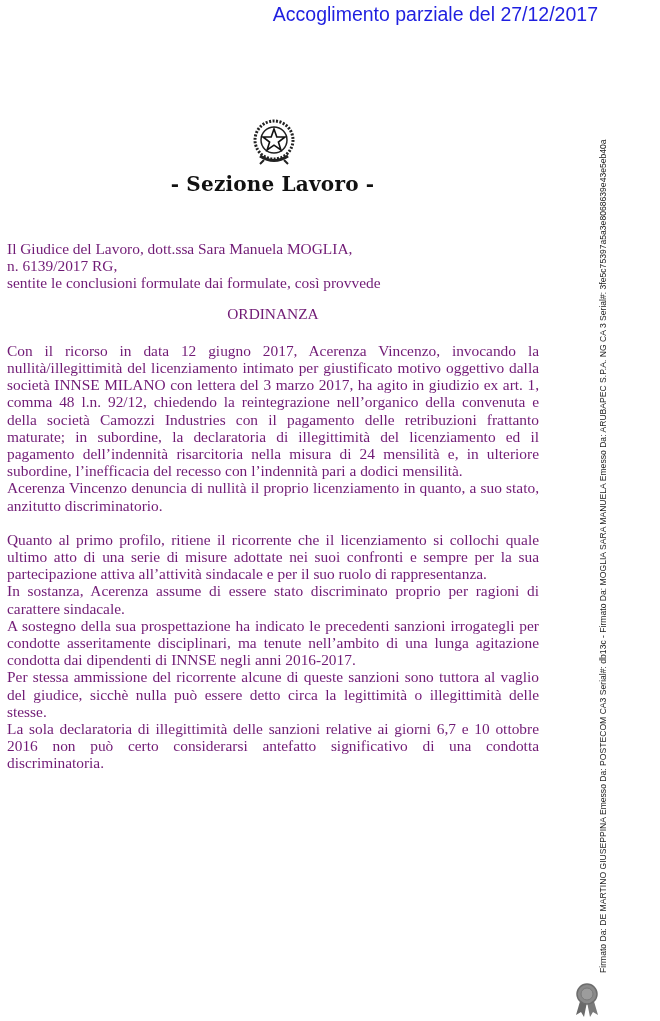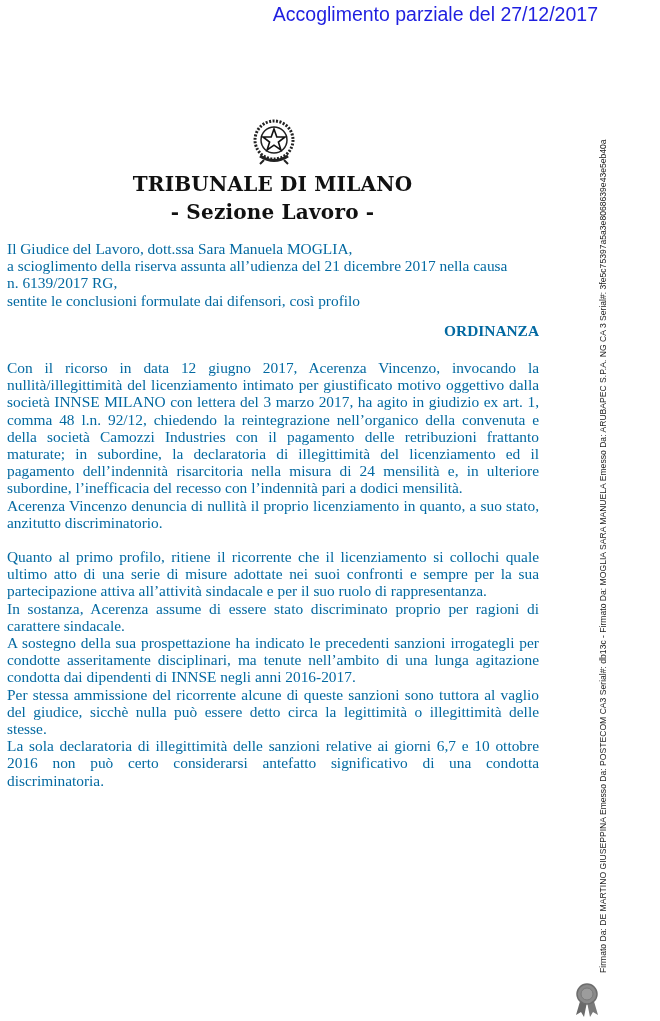--- a/index.html
+++ b/index.html
@@ -13,25 +13,25 @@
   }
   .emblem { position: absolute; left: 252px; top: 118px; width: 44px; height: 48px; }
   .title {
     position: absolute; left: 0; width: 545px; text-align: center; top: 170px;
     font-family: "DejaVu Serif", serif; font-weight: bold; font-size: 20px; line-height: 28px; color:#111;
     letter-spacing: 0.2px;
   }
   .title .l1 { font-size: 20px; }
   .content {
     position: absolute; left: 7px; top: 240px; width: 532px;
-    font-family: "Liberation Serif", serif; font-size: 15.4px; line-height: 17.2px; color: #0369a1;
+    font-family: "Liberation Serif", serif; font-size: 15.4px; line-height: 17.2px; color: #701a75;
   }
   .content p { margin: 0; }
   .justify { text-align: justify; text-align-last: left; }
-  .heading-center { text-align: right; margin: 13px 0 20px 0 !important; font-weight: bold; }
+  .heading-center { text-align: center; margin: 13px 0 20px 0 !important; }
   .gap { height: 17px; }
   .sig-vertical {
     position: absolute; left: 598px; top: 973px; transform-origin: 0 0; transform: rotate(-90deg);
     white-space: nowrap; font-family: "Liberation Sans", sans-serif; font-size: 8.6px; color: #222;
     width: 835px; letter-spacing: 0px;
   }
   .ribbon { position: absolute; left: 572px; top: 982px; width: 30px; height: 36px; }
 </style>
 </head>
 <body>
@@ -44,29 +44,27 @@
   <svg viewBox="0 0 44 48" width="44" height="48">
     <ellipse cx="22" cy="22" rx="19" ry="19" fill="none" stroke="#222" stroke-width="3" stroke-dasharray="2 1.5"></ellipse>
     <circle cx="22" cy="22" r="13" fill="#fff" stroke="#222" stroke-width="1.5"></circle>
     <polygon points="22,11 24.8,19 33,19 26.4,24 28.9,32 22,27.2 15.1,32 17.6,24 11,19 19.2,19" fill="#fff" stroke="#111" stroke-width="1.6"></polygon>
     <path d="M8 38 Q22 47 36 38" fill="none" stroke="#222" stroke-width="3"></path>
     <path d="M12 42 L8 46 M32 42 L36 46" stroke="#222" stroke-width="2"></path>
   </svg>
 </div>
 
 <div class="title">
-  <div class="l1">TRIBUNALE DI MILANO</div>
   <div class="l2">- Sezione Lavoro -</div>
 </div>
 
 <div class="content">
   <p>Il Giudice del Lavoro, dott.ssa Sara Manuela MOGLIA,</p>
-  <p>a scioglimento della riserva assunta all’udienza del 21 dicembre 2017 nella causa</p>
   <p>n. 6139/2017 RG,</p>
-  <p>sentite le conclusioni formulate dai difensori, così profilo</p>
+  <p>sentite le conclusioni formulate dai formulate, così provvede</p>
   <p class="heading-center">ORDINANZA</p>
 
   <p class="justify">Con il ricorso in data 12 giugno 2017, Acerenza Vincenzo,  invocando la nullità/illegittimità del licenziamento intimato per giustificato motivo oggettivo dalla società INNSE MILANO con lettera del 3 marzo 2017, ha agito in giudizio ex art. 1, comma 48 l.n. 92/12, chiedendo la reintegrazione nell’organico della convenuta e della società Camozzi Industries con il pagamento delle retribuzioni frattanto maturate; in subordine, la declaratoria di illegittimità del licenziamento ed il pagamento dell’indennità risarcitoria nella misura di 24 mensilità e, in ulteriore subordine, l’inefficacia del recesso con l’indennità pari a dodici mensilità.</p>
   <p class="justify">Acerenza Vincenzo denuncia di nullità il proprio licenziamento in quanto, a suo stato, anzitutto discriminatorio.</p>
   <div class="gap"></div>
   <p class="justify">Quanto al primo profilo, ritiene il ricorrente che il licenziamento si collochi quale ultimo atto di una serie di misure adottate nei suoi confronti e sempre per la sua partecipazione attiva all’attività sindacale e per il suo ruolo di rappresentanza.</p>
   <p class="justify">In sostanza, Acerenza assume di essere stato discriminato proprio per ragioni di carattere sindacale.</p>
   <p class="justify">A sostegno della sua prospettazione ha indicato le precedenti sanzioni irrogategli per condotte asseritamente disciplinari, ma tenute nell’ambito di una lunga agitazione condotta dai dipendenti di INNSE negli anni 2016-2017.</p>
   <p class="justify">Per stessa ammissione del ricorrente alcune di queste sanzioni sono tuttora al vaglio del giudice, sicchè nulla può essere detto circa la legittimità o illegittimità delle stesse.</p>
   <p class="justify">La sola declaratoria di illegittimità delle sanzioni relative ai giorni 6,7 e 10 ottobre 2016 non può certo considerarsi antefatto significativo di una condotta discriminatoria.</p>

